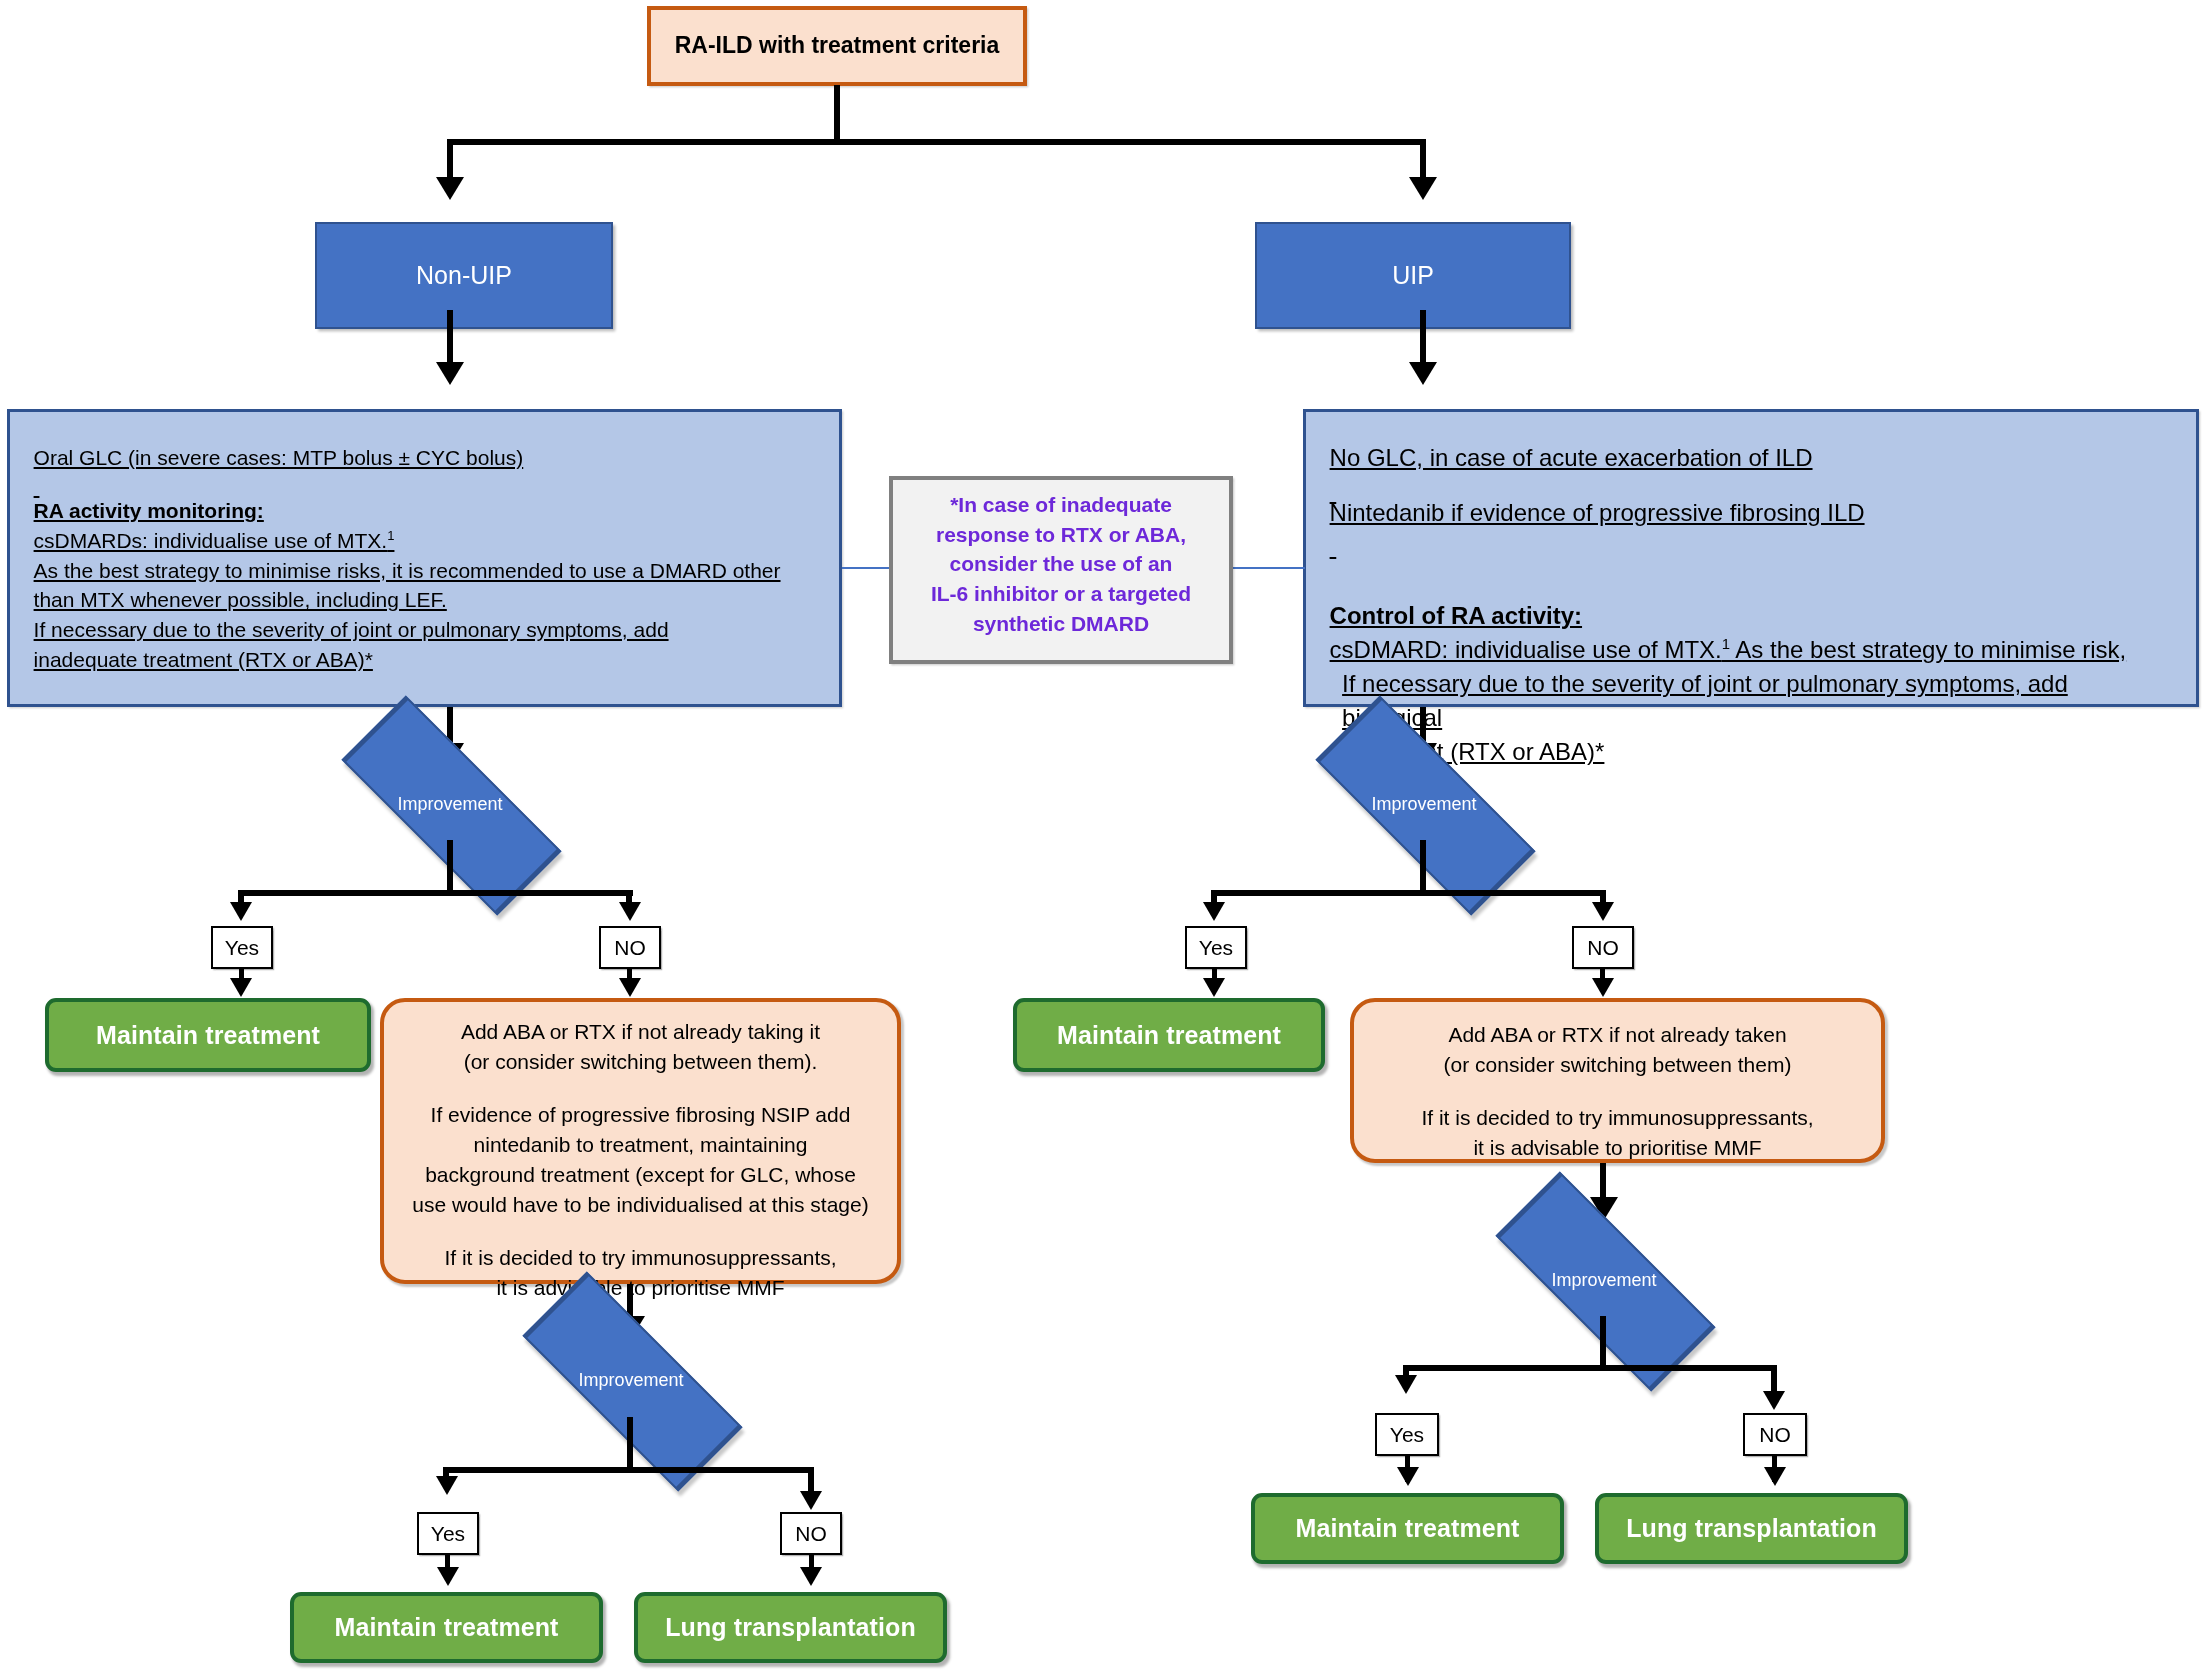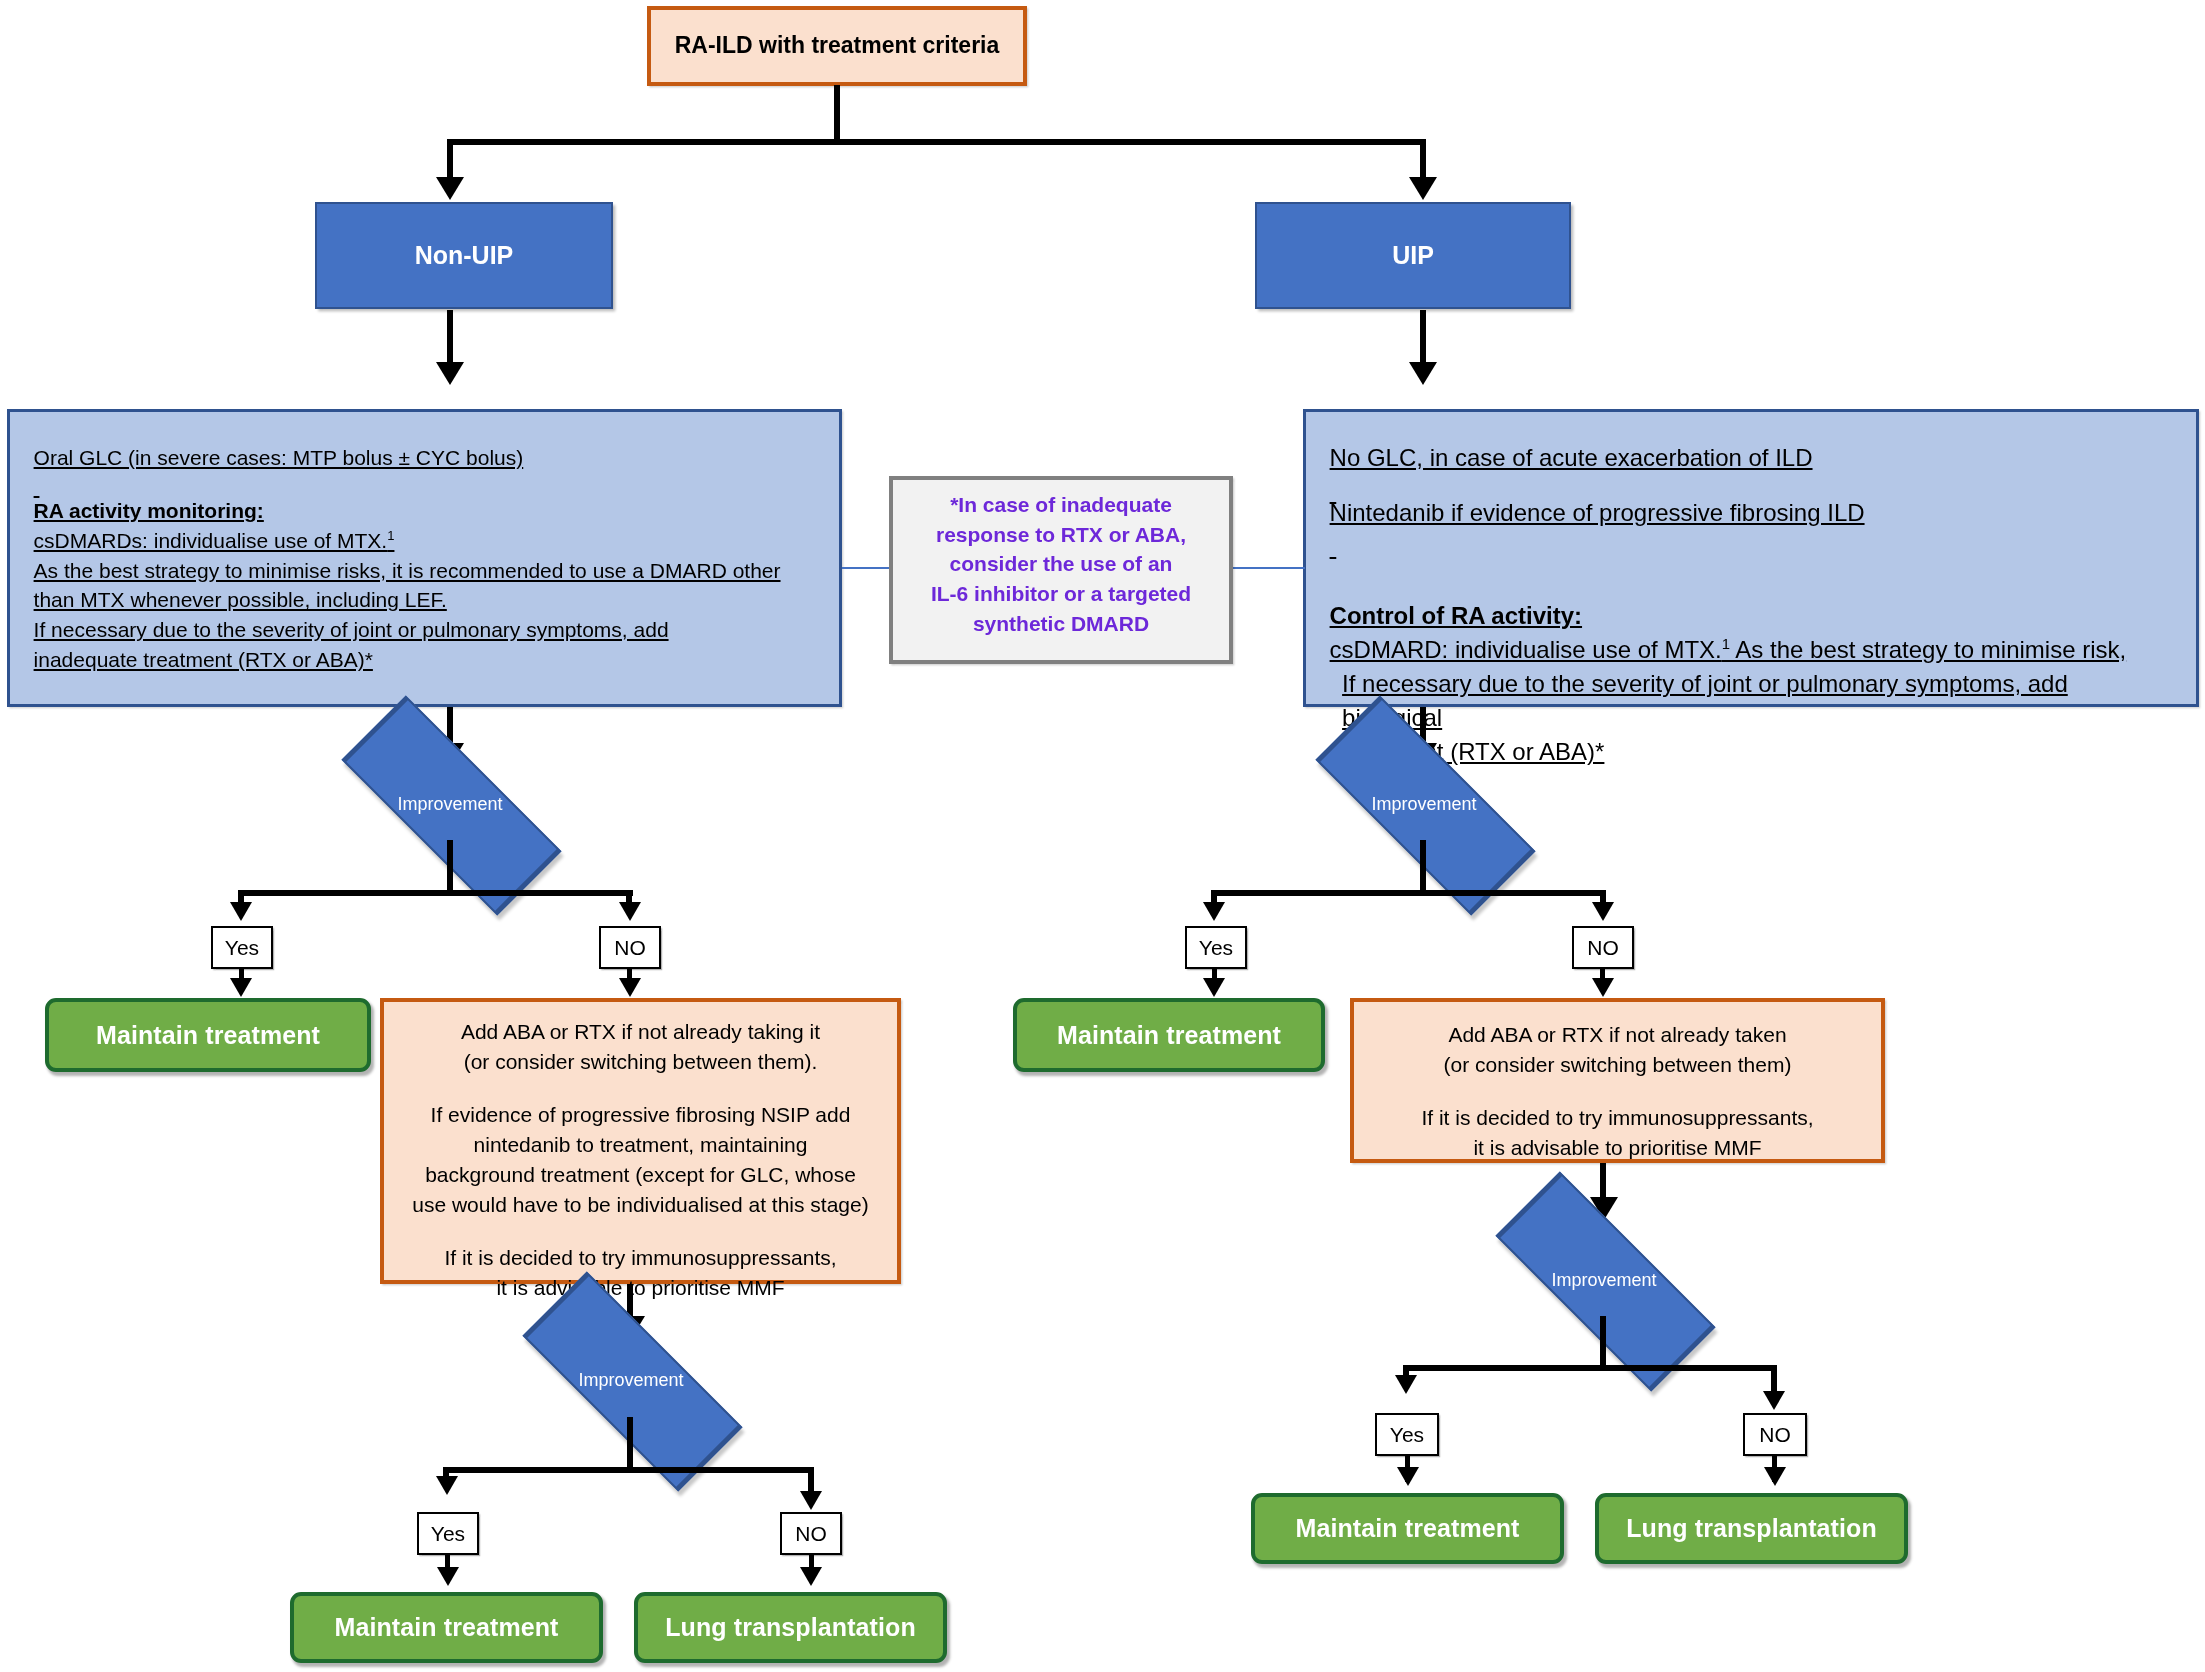--- a/index.html
+++ b/index.html
@@ -9,28 +9,28 @@
   
   .node{position:absolute;box-sizing:border-box;}
 
   .box-peach{
     background:#FBE0CE;
     border:4.8px solid #C55A11;
     box-shadow:2.1px 2.1px 2.1px rgba(0,0,0,.22);
     display:flex;align-items:center;justify-content:center;
     text-align:center;font-weight:bold;color:#000;
   }
-  .box-peach.left-text{ text-align:center; font-weight:normal; }
+  .box-peach.left-text{ text-align:center; font-weight:normal;border-radius:25px; }
 
   .box-blue-solid{
     background:#4472C4;
     border:2.1px solid #2F528F;
     box-shadow:2.8px 2.8px 2.8px rgba(0,0,0,.28);
     display:flex;align-items:center;justify-content:center;
-    color:#ffffff;font-weight:bold;
+    color:#ffffff;font-weight:normal;margin-top:20px;
   }
 
   .box-blue-light{
     background:#B4C7E7;
     border:3.5px solid #2F528F;
     box-shadow:2.1px 2.1px 2.1px rgba(0,0,0,.20);
     color:#000;
   }
 
   .box-gray{

